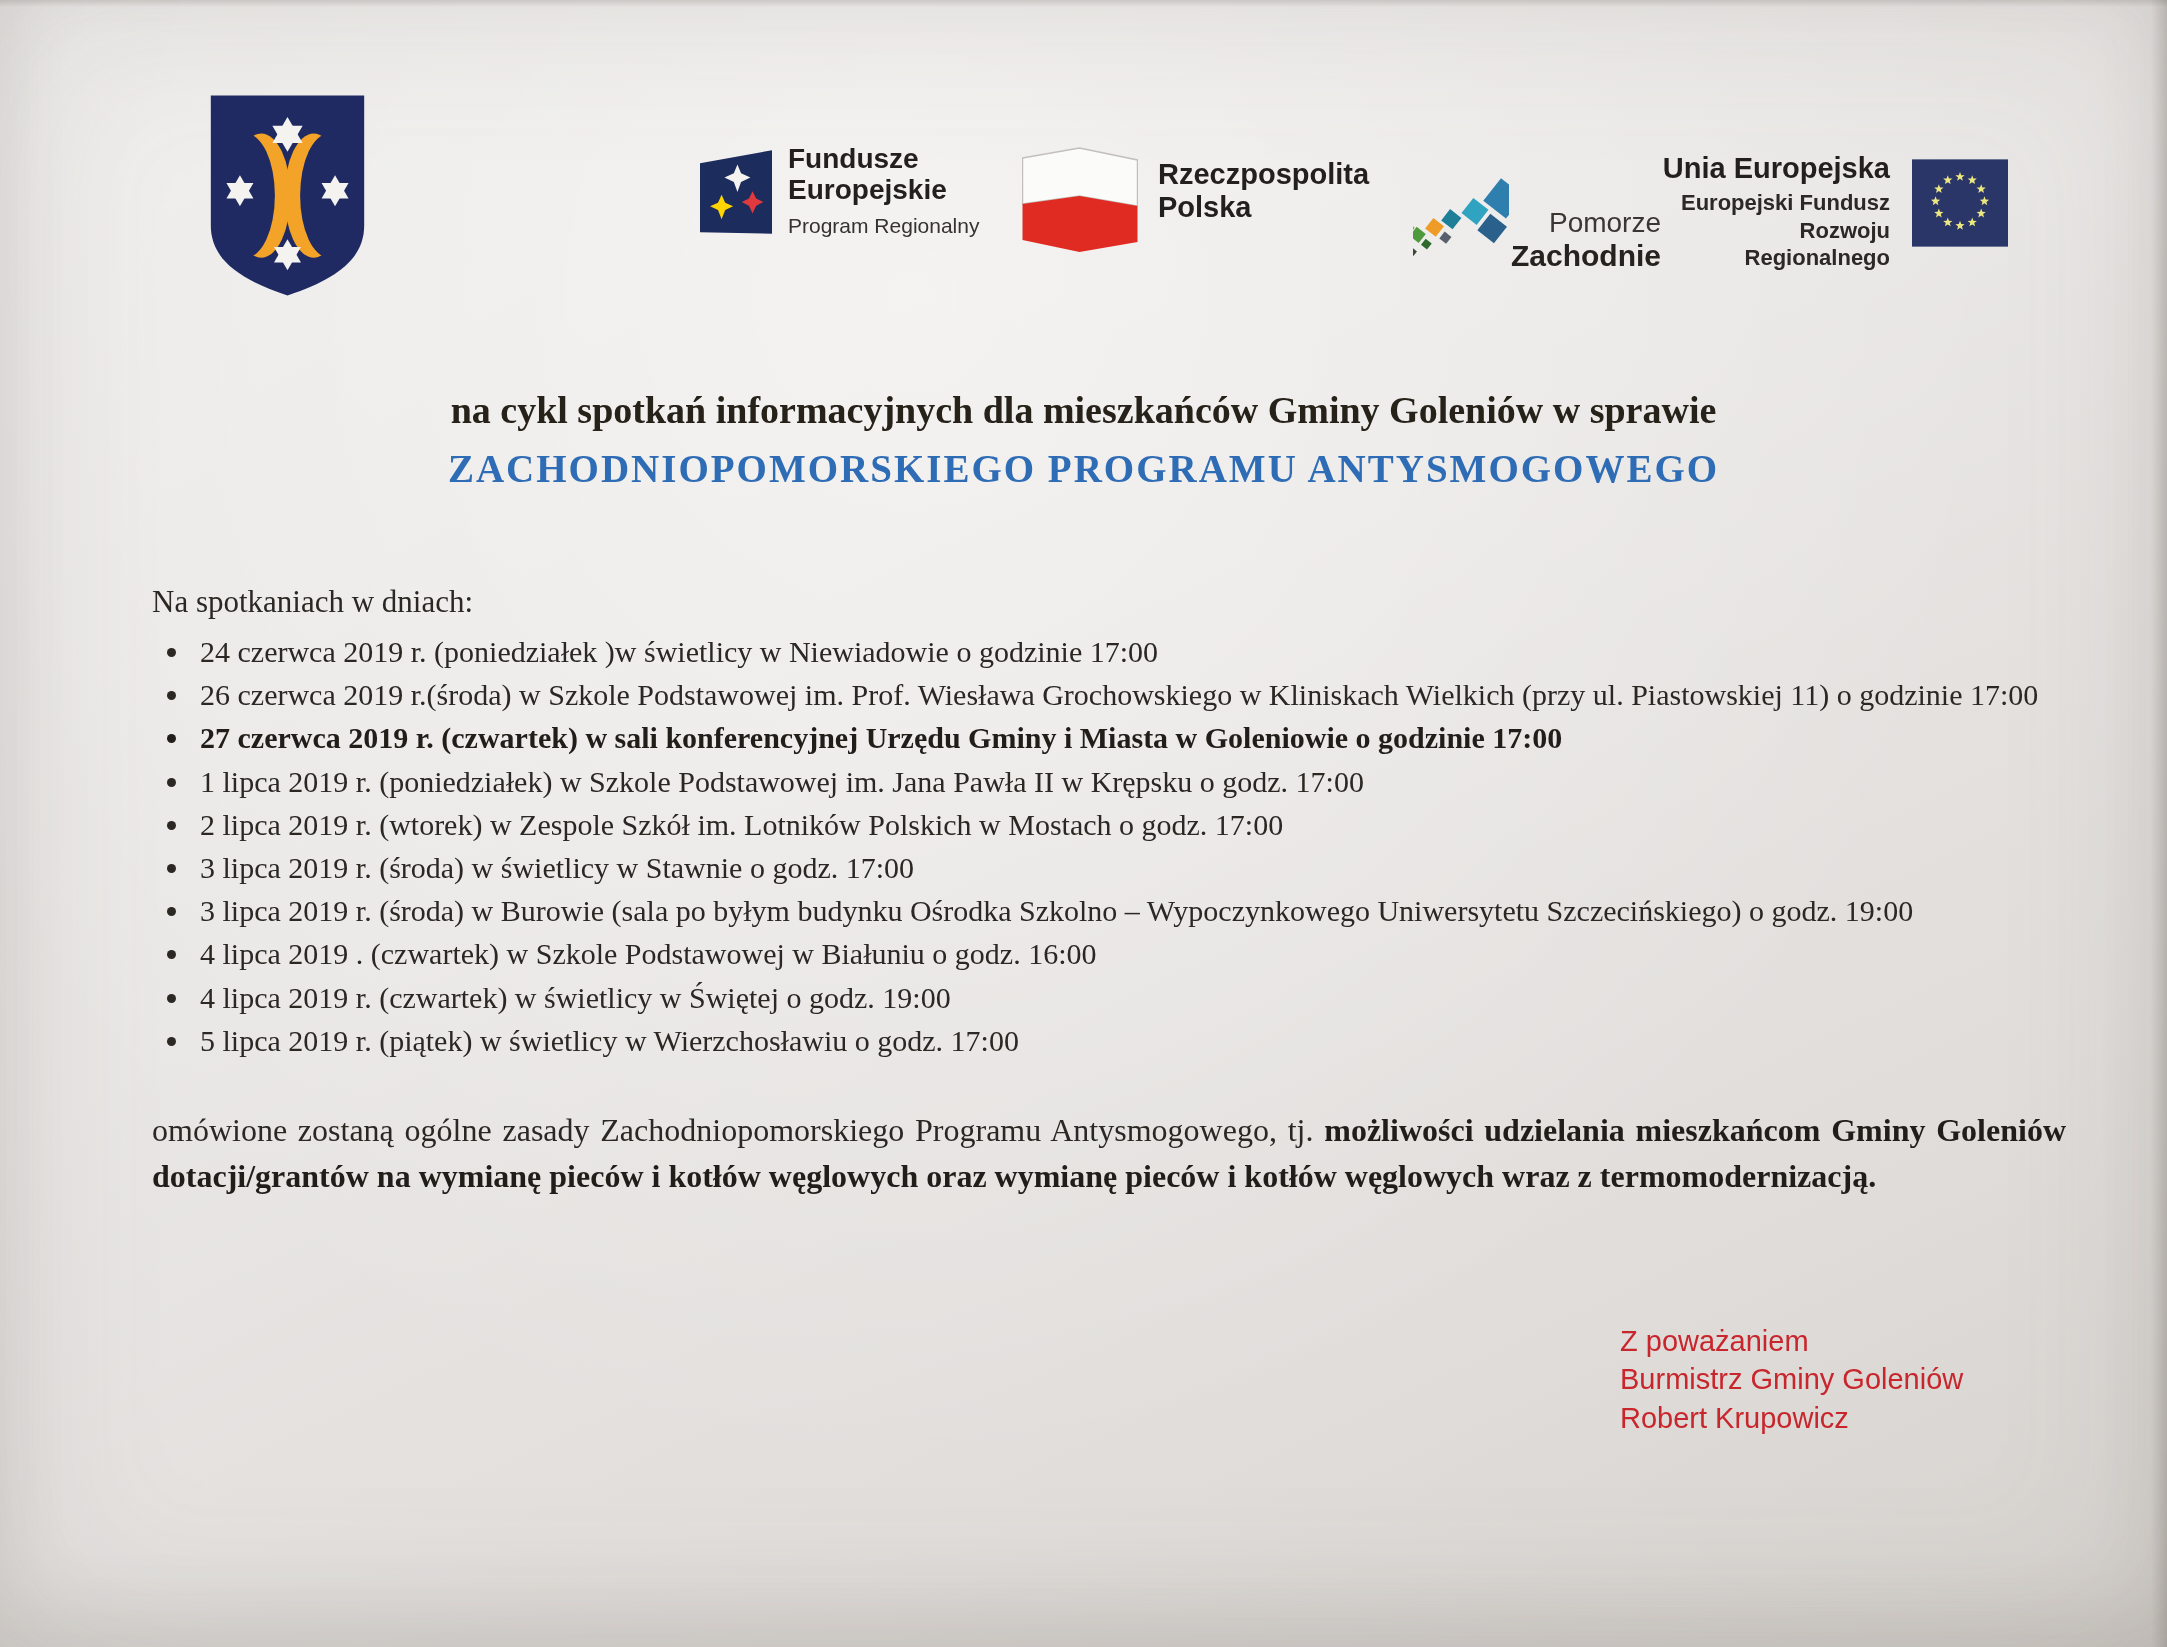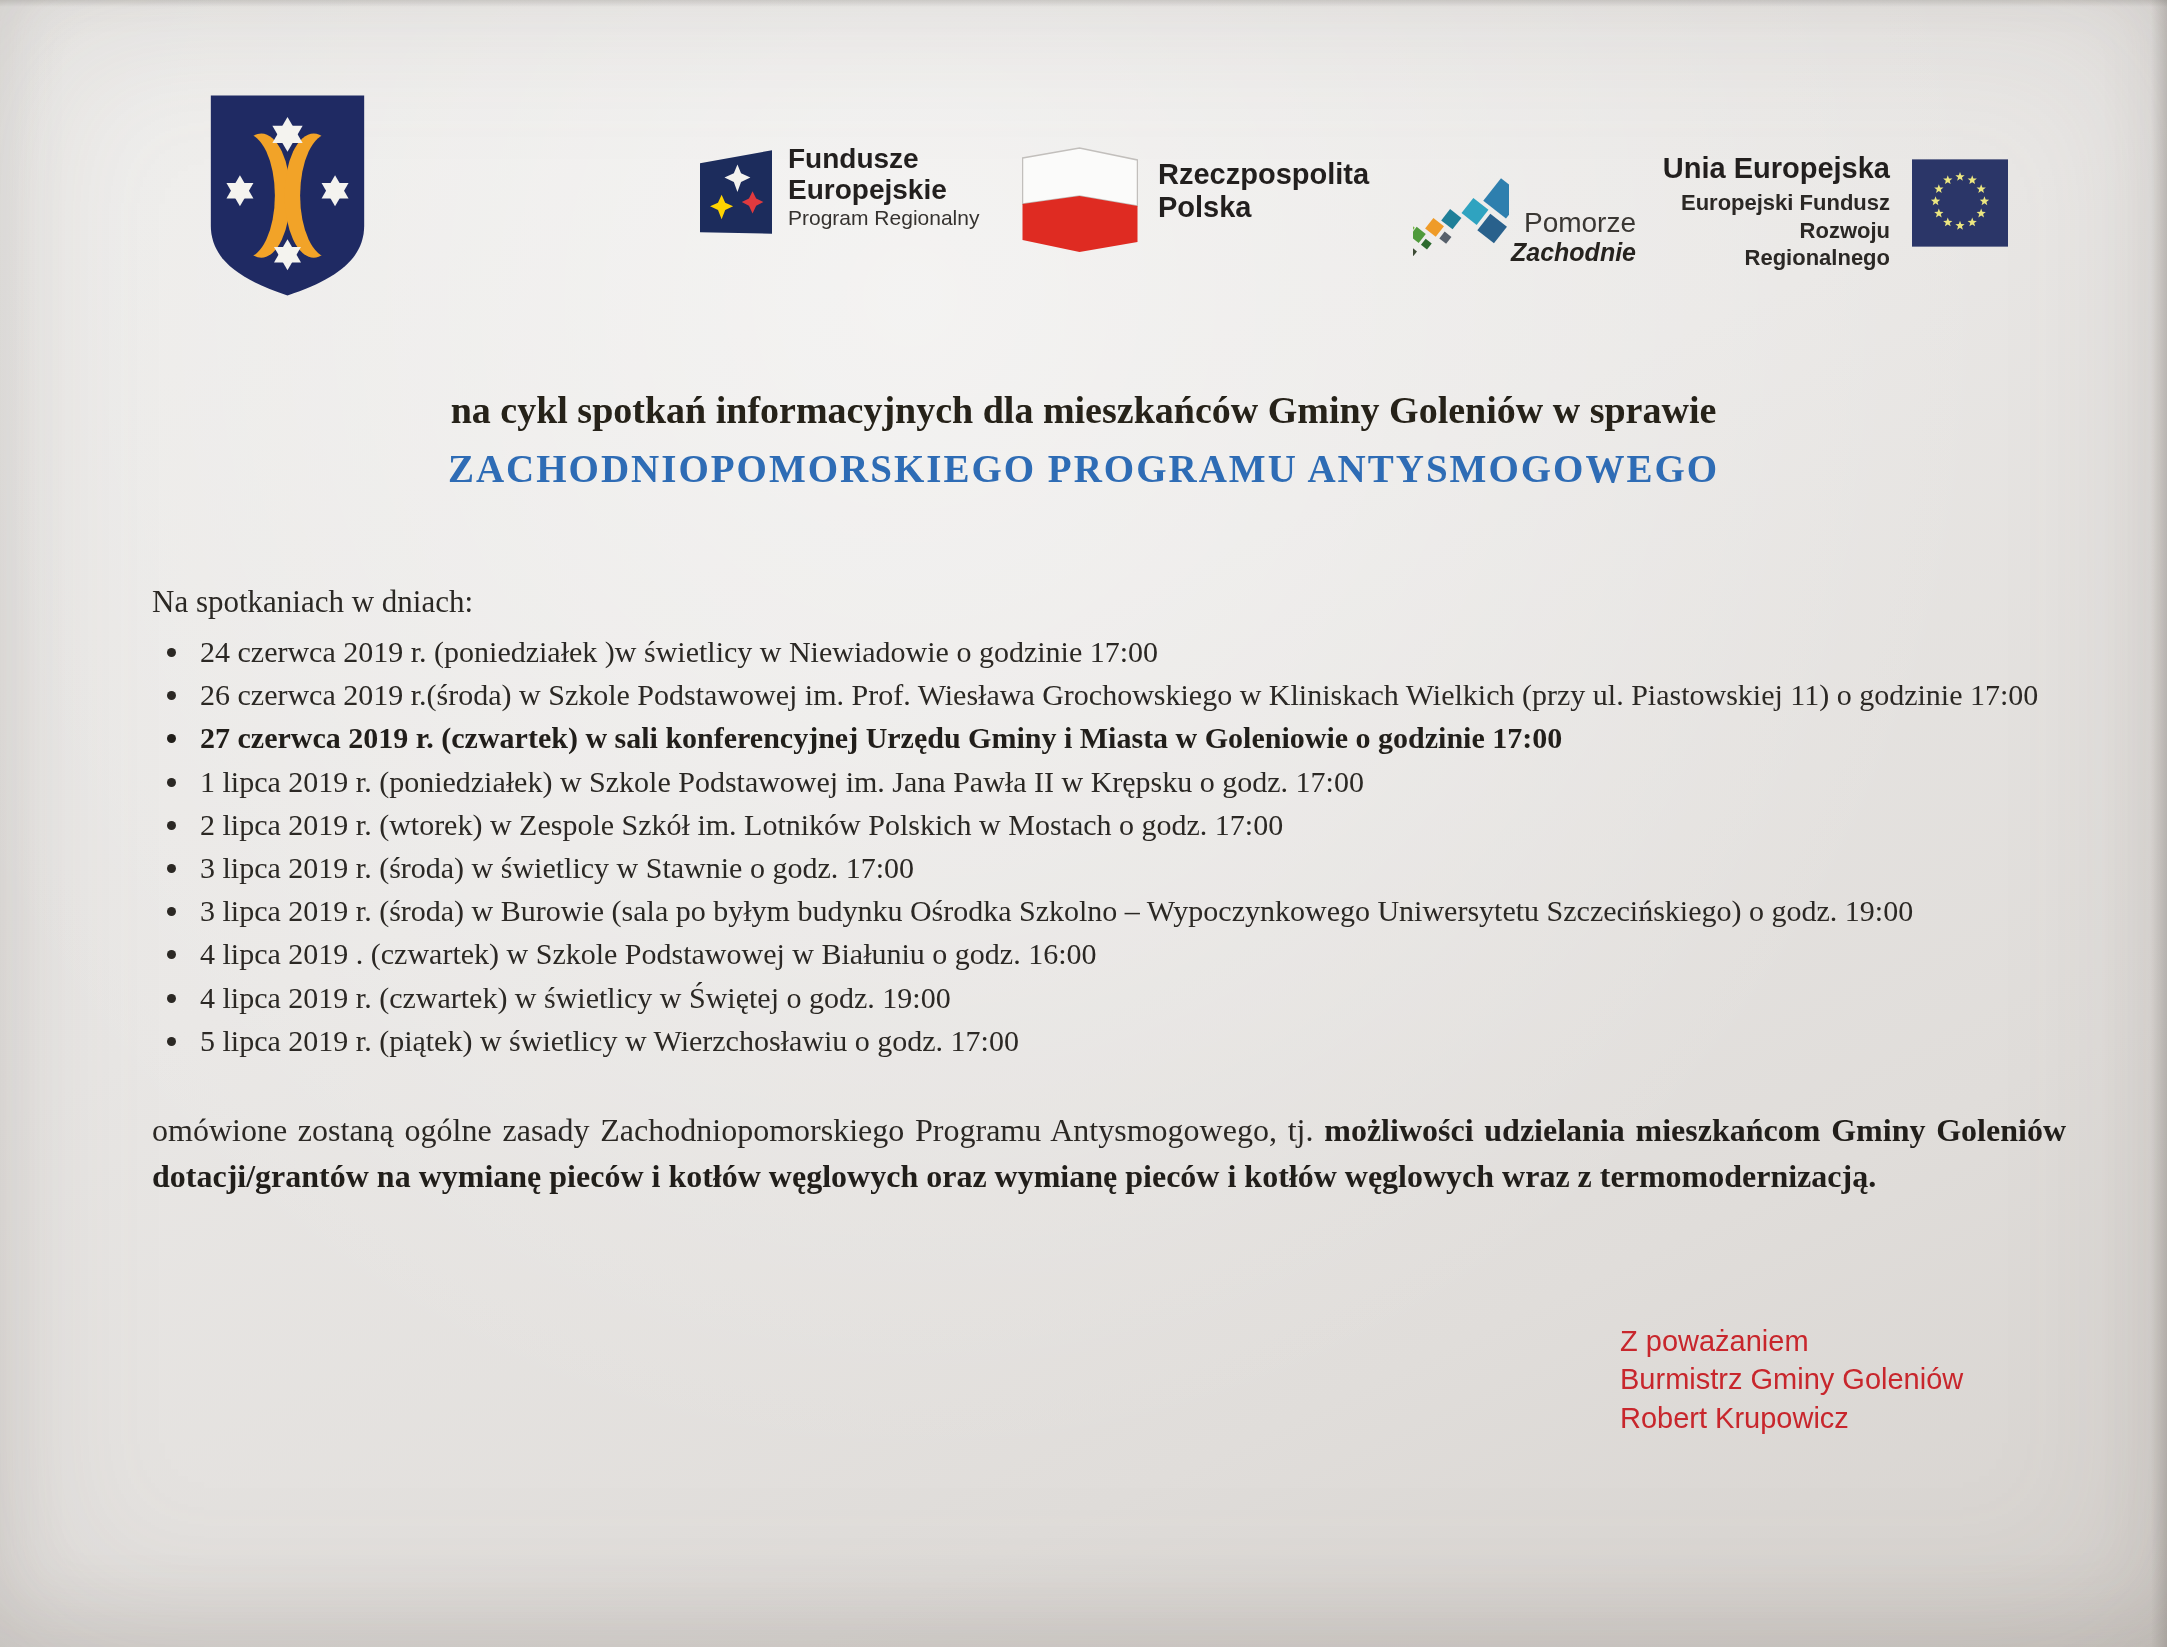--- a/index.html
+++ b/index.html
@@ -27,31 +27,31 @@
   }
 
   
   .coat-of-arms { position: absolute; left: 205px; top: 90px; width: 165px; height: 212px; }
   .logo { position: absolute; display: flex; align-items: flex-start; font-family: "Liberation Sans", sans-serif; }
 
   .logo-fe { left: 700px; top: 134px; }
   .fe-flag { width: 72px; height: 126px; }
   .fe-text { margin-left: 16px; padding-top: 10px; }
   .fe-title { font-size: 28px; font-weight: bold; line-height: 1.1; color: #221f1e; }
-  .fe-sub { font-size: 21px; color: #35322f; }
+  .fe-sub { font-size: 21px; margin-top: 8px; color: #35322f; }
 
   .logo-rp { left: 1022px; top: 146px; }
   .rp-flag { width: 116px; height: 110px; }
   .rp-text { margin-left: 20px; padding-top: 12px; font-size: 29px; font-weight: bold; line-height: 1.15; color: #221f1e; }
 
   .logo-pz { left: 1413px; top: 152px; text-align: right; }
   .pz-mosaic { width: 96px; height: 136px; }
   .pz-text { margin-left: 2px; padding-top: 56px; line-height: 1.1; }
   .pz-line1 { font-size: 28px; color: #3a3733; }
-  .pz-line2 { font-size: 25px; font-weight: bold; color: #26231f; font-style: italic; }
+  .pz-line2 { font-size: 30px; font-weight: bold; color: #26231f; }
 
   .logo-ue { left: 1652px; top: 152px; }
   .ue-text { width: 238px; text-align: right; line-height: 1.15; }
   .ue-title { font-size: 29px; font-weight: bold; color: #221f1e; }
   .ue-sub { font-size: 22px; font-weight: bold; margin-top: 4px; color: #2b2825; line-height: 1.25; }
   .ue-flag { margin-left: 22px; margin-top: 4px; width: 96px; height: 94px; }
 
   
   .titles { position: absolute; left: 0; right: 0; top: 372px; text-align: center; }
   .title-line1 { font-size: 38px; font-weight: bold; color: #262219; }

